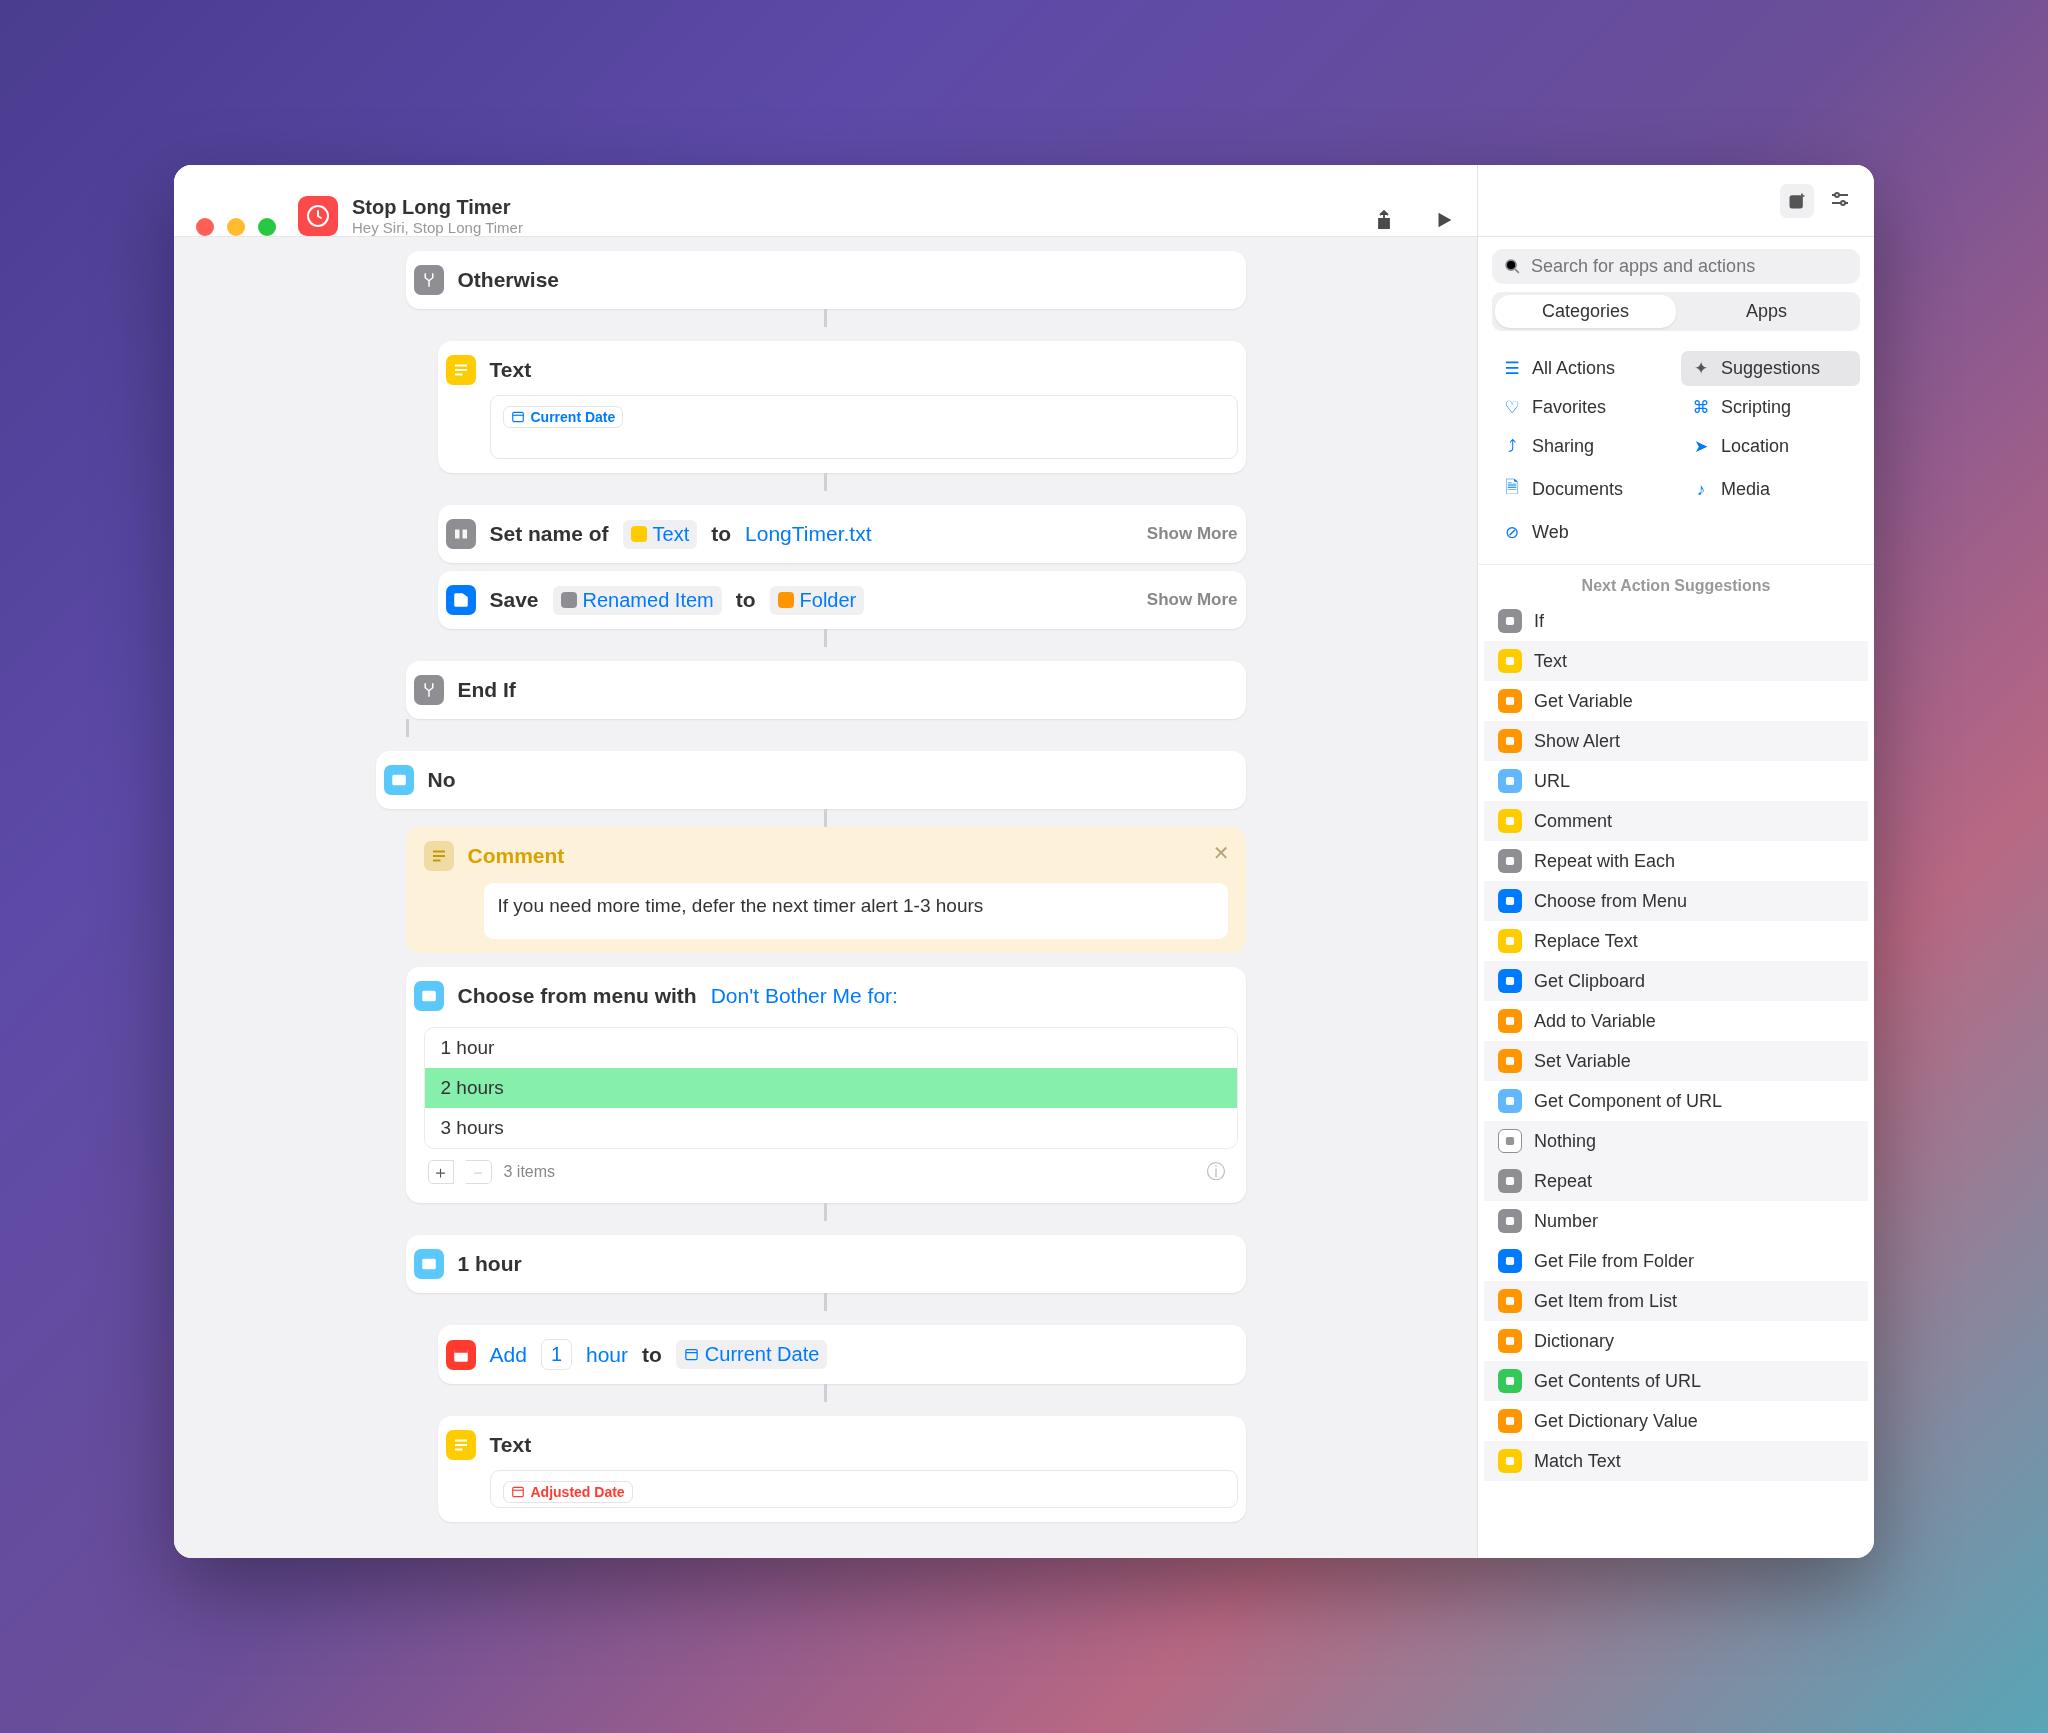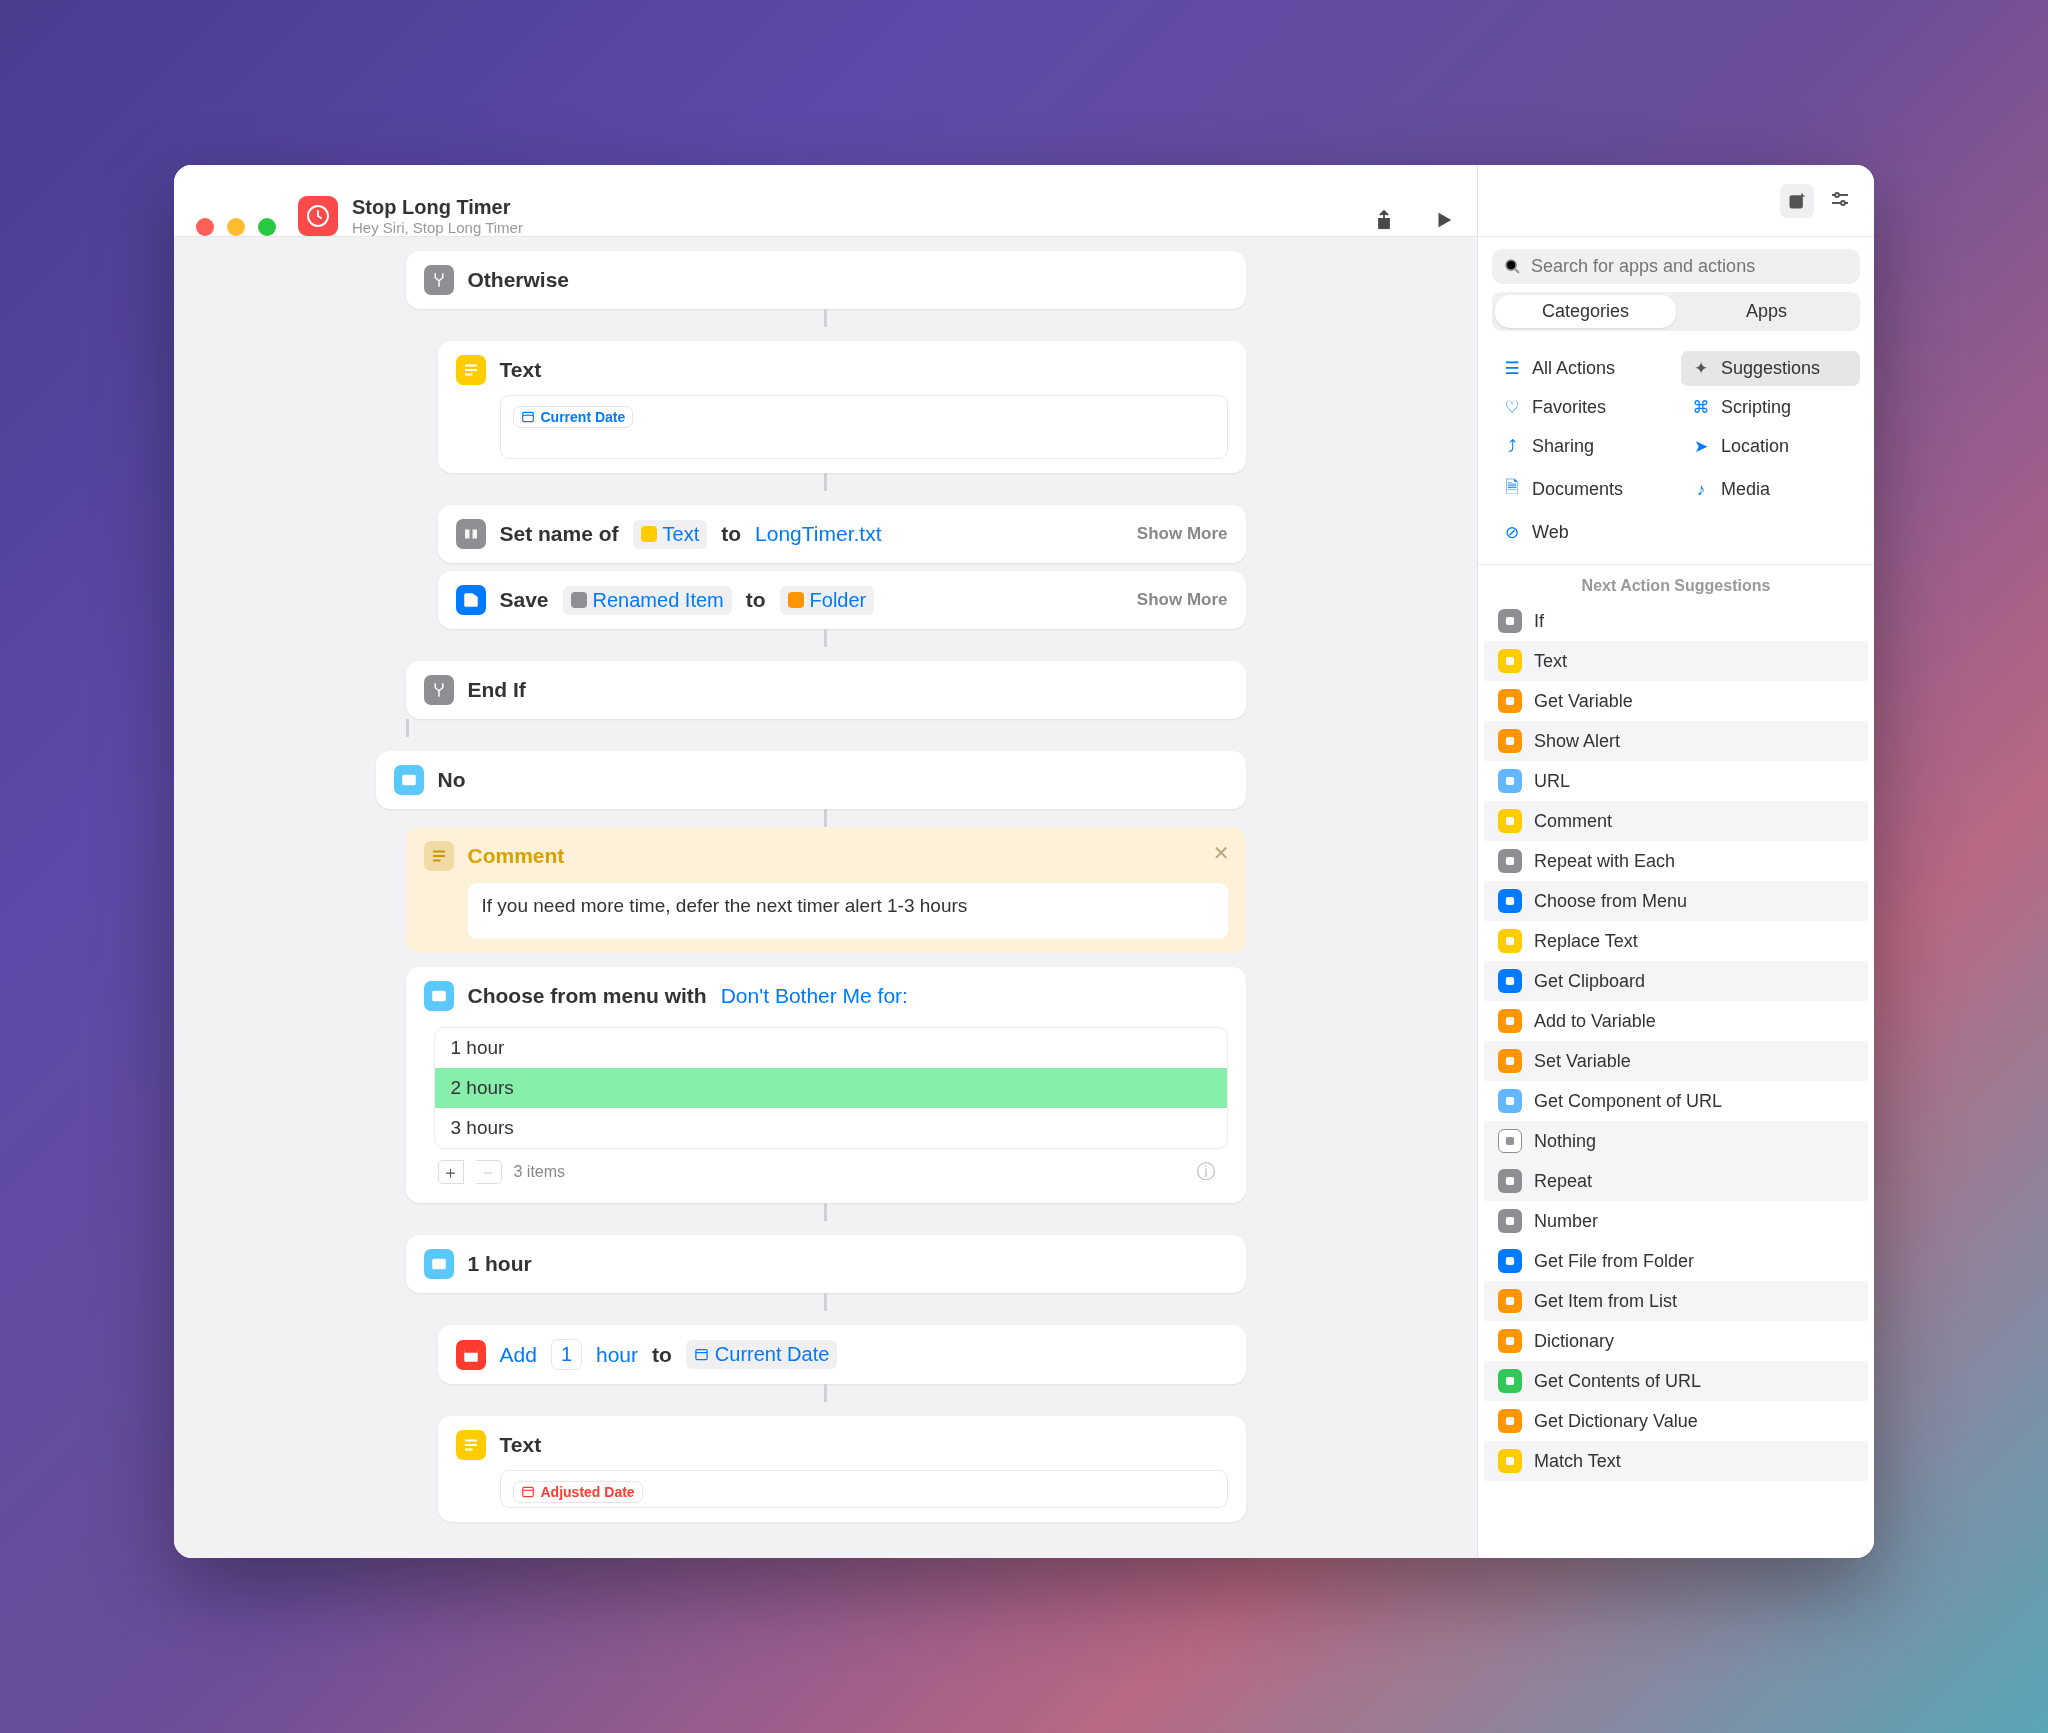--- a/index.html
+++ b/index.html
@@ -30,21 +30,21 @@
 .app-icon svg { width:24px; height:24px; }
 .title-text { display:flex; flex-direction:column; }
 .title-main { font-size:20px; font-weight:600; color:#333; }
 .title-sub { font-size:15px; color:#999; }
 .titlebar-right { margin-left:auto; display:flex; gap:38px; align-items:center;}
 .ticon { color:#4a4a4a; }
 .canvas { flex:1; overflow:auto; padding:0 70px 30px 70px; }
 .cards { max-width:840px; margin:0 auto; }
 .card {
   background:#fff; border-radius:14px; box-shadow:0 1px 2px rgba(0,0,0,0.08);
-  padding:14px 18px; margin-top:14px;
+  padding:14px 8px; margin-top:14px;
 }
 .ml1 { margin-left:32px; }
 .connector { margin:0 auto; width:3px; height:18px; background:#d0d0d4;}
 .cardhead { display:flex; align-items:center; gap:14px; font-size:21px; font-weight:600; color:#333;}
 .aicon { width:30px; height:30px; border-radius:7px; display:flex; align-items:center; justify-content:center; flex-shrink:0;}
 .a-grey{background:#8e8e93;} .a-yellow{background:#ffcc00;} .a-blue{background:#007aff;} .a-cyan{background:#5ac8fa;} .a-red{background:#ff3b30;}
 .aicon svg { width:18px; height:18px; }
 .token {
   display:inline-flex; align-items:center; gap:6px;
   background:#fff; border:1px solid #e5e5e8; border-radius:7px;
@@ -60,21 +60,21 @@
 .show-more { margin-left:auto; font-size:17px; color:#888;}
 .textarea-box {
   margin-top:10px; margin-left:44px;
   border:1px solid #e8e8ea; border-radius:9px;
   padding:10px 12px; min-height:64px;
 }
 .comment-card { background:#fdf1d9; border-radius:14px; padding:14px 18px; position:relative;}
 .comment-head { display:flex; align-items:center; gap:14px; font-size:21px; font-weight:600; color:#d9a200;}
 .comment-close { position:absolute; top:14px; right:16px; color:#b8a678; font-size:20px;}
 .comment-body {
-  margin-top:12px; margin-left:44px;
+  margin-top:12px; margin-left:60px;
   background:#fff; border-radius:9px;
   padding:12px 14px; font-size:19px; color:#333; min-height:56px;
 }
 .menu-card .options { margin-top:16px; margin-left:10px; border:1px solid #ececef; border-radius:10px; overflow:hidden;}
 .menu-card .opt { padding:9px 16px; font-size:19px; color:#333;}
 .menu-card .opt.alt { background:#86efac; }
 .menu-footer {
   display:flex; align-items:center; gap:12px;
   margin-top:6px; margin-left:10px; padding:4px;
   font-size:16px; color:#888;

